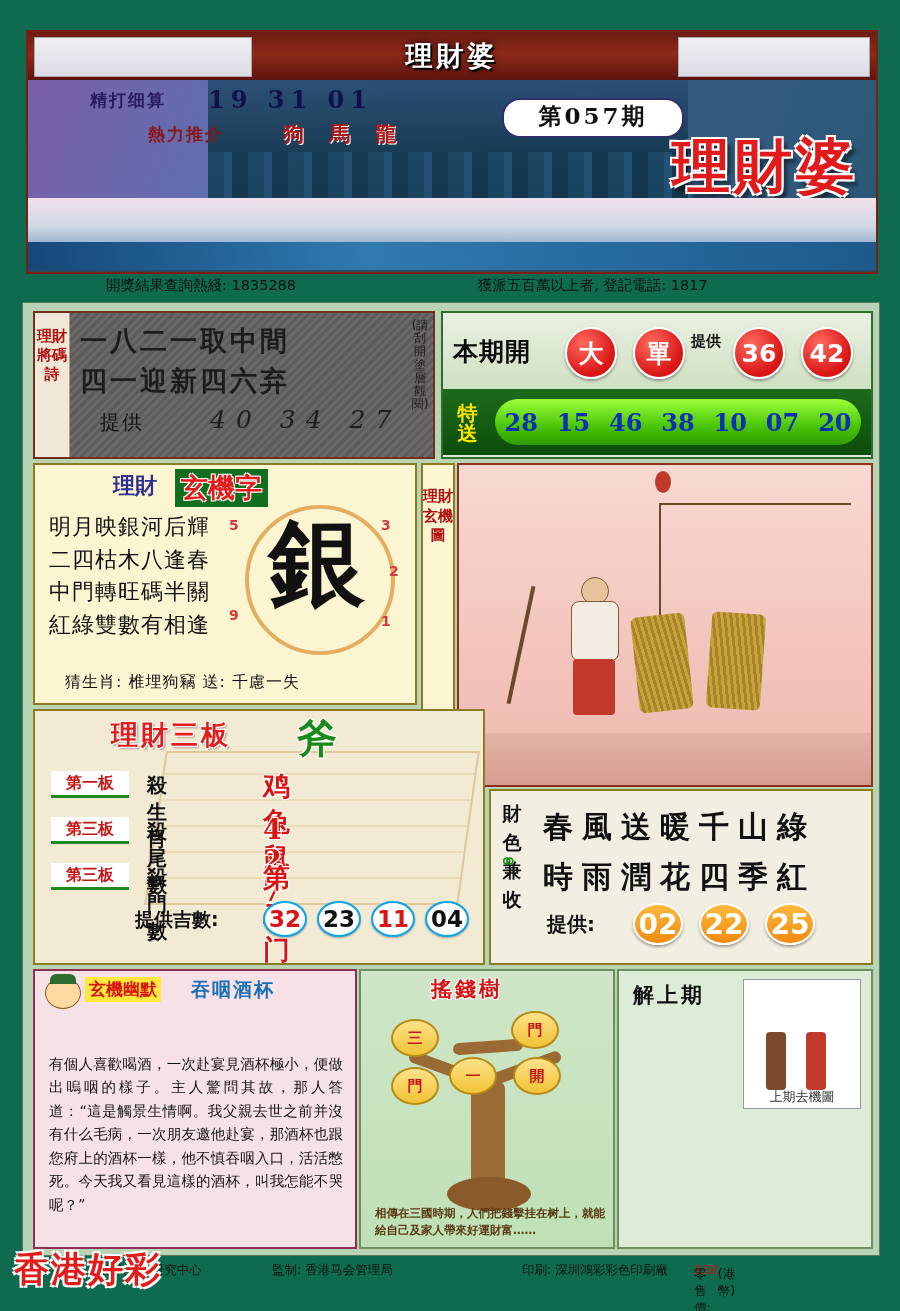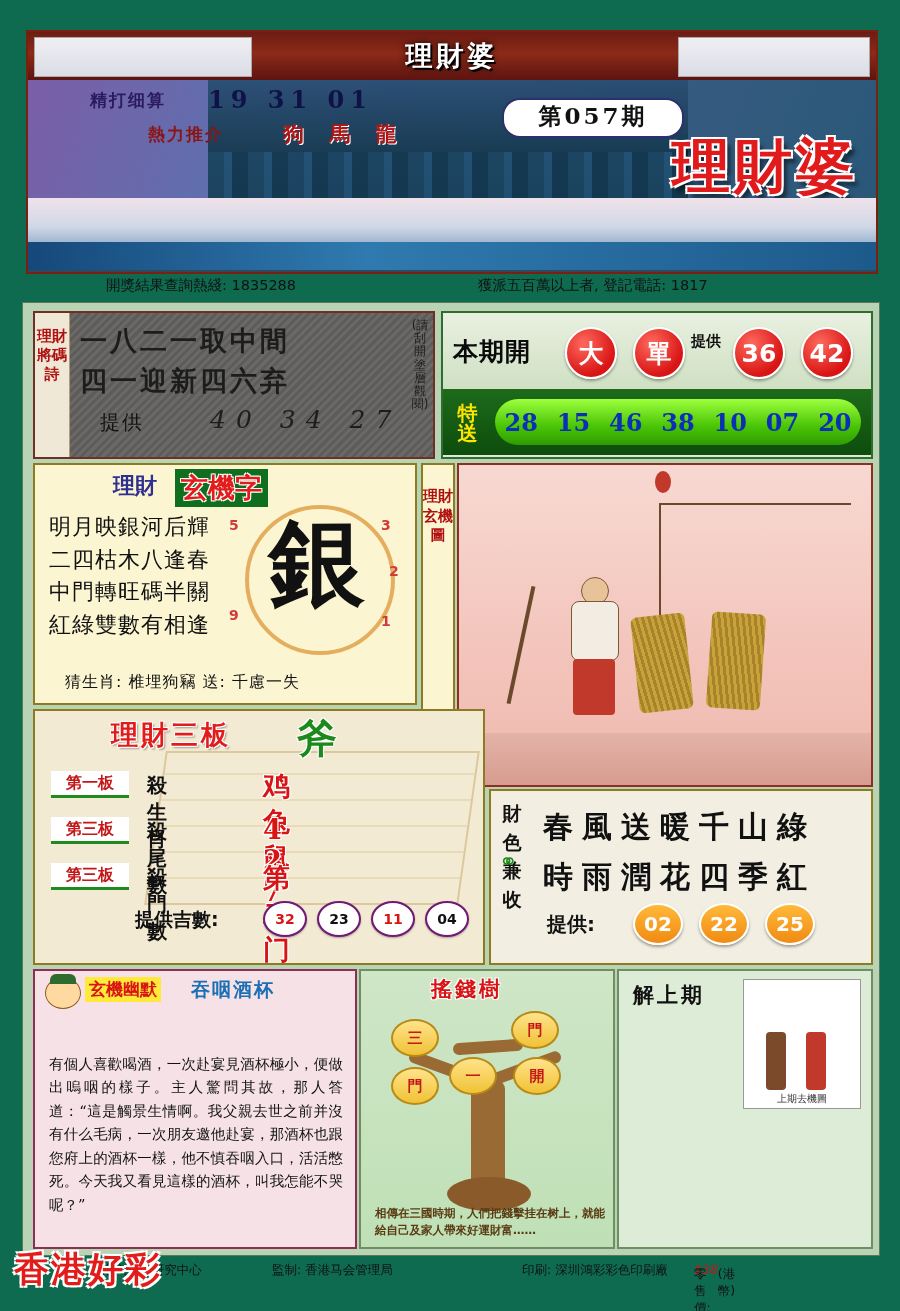--- a/index.html
+++ b/index.html
@@ -171,42 +171,42 @@
     border-bottom:3px solid #1f8b1f;color:#c41717;font-weight:bold;font-size:16px;
     text-align:center;line-height:24px;}
   .brow .k{position:absolute;left:96px;top:1px;font-size:20px;font-weight:bold;color:#111;
     letter-spacing:2px;}
   .brow .v{position:absolute;left:212px;top:-3px;font-size:27px;font-weight:bold;color:#d81414;
     letter-spacing:18px;font-family:"DejaVu Serif",serif;
     text-shadow:-1px -1px 0 #fff,1px -1px 0 #fff,-1px 1px 0 #fff,1px 1px 0 #fff;}
   .r1{top:60px;}.r2{top:106px;}.r3{top:152px;}
   .jishu{position:absolute;left:100px;top:196px;font-size:19px;font-weight:bold;color:#111;}
   .jishu-balls{position:absolute;left:228px;top:190px;display:flex;gap:10px;}
-  .oval{width:40px;height:32px;border-radius:50%;background:#fff;border:2px solid #701a75;
-    display:flex;align-items:center;justify-content:center;font-size:14px;font-weight:bold;
+  .oval{width:40px;height:32px;border-radius:50%;background:#fff;border:2px solid #0ea5e9;
+    display:flex;align-items:center;justify-content:center;font-size:23px;font-weight:bold;
     color:#111;box-shadow:0 1px 2px rgba(0,0,0,.3);}
   .oval.o1{color:#d81414;}
   .oval.o2{color:#111;}
   .oval.o3{color:#d81414;}
 
   
   .couplet{position:absolute;left:466px;top:486px;width:380px;height:172px;
     background:#f2efe2;border:2px solid #8d7b22;}
   .couplet-side{position:absolute;left:4px;top:8px;width:34px;font-size:19px;font-weight:bold;
     color:#111;line-height:1.5;text-align:center;}
   .couplet .snake{position:absolute;left:8px;top:58px;font-size:22px;color:#1b8a1b;}
   .cl{position:absolute;left:52px;font-size:30px;font-weight:bold;color:#111;letter-spacing:9px;
     font-family:"DejaVu Serif",serif;}
   .cl1{top:16px;}
   .cl2{top:66px;}
   .couplet-gong{position:absolute;left:56px;top:120px;font-size:20px;font-weight:bold;color:#111;}
   .couplet-balls{position:absolute;left:142px;top:112px;display:flex;gap:16px;}
   .cball{width:46px;height:38px;border-radius:50%;background:linear-gradient(180deg,#ffb93a,#f08a12);
     border:2px solid #fff;display:flex;align-items:center;justify-content:center;
-    font-size:20px;font-weight:bold;color:#fff;box-shadow:0 2px 3px rgba(0,0,0,.35);}
+    font-size:28px;font-weight:bold;color:#fff;box-shadow:0 2px 3px rgba(0,0,0,.35);}
 
   
   .humor{position:absolute;left:10px;top:666px;width:320px;height:276px;
     background:#f6e2e6;border:2px solid #8d2f55;}
   .humor-head{position:absolute;left:6px;top:4px;width:100%;height:34px;}
   .humor-face{position:absolute;left:4px;top:2px;width:34px;height:30px;border-radius:50%;
     background:#ffd9a0;border:1px solid #8a5a20;}
   .humor-face:after{content:"";position:absolute;left:4px;top:-4px;width:26px;height:10px;
     border-radius:6px 6px 0 0;background:#2f6b2f;}
   .humor-tag{position:absolute;left:44px;top:2px;font-size:17px;font-weight:bold;color:#d81414;
@@ -243,21 +243,21 @@
   
   .last{position:absolute;left:594px;top:666px;width:252px;height:276px;
     background:#dcecd6;border:2px solid #6f8f63;}
   .last-title{position:absolute;left:14px;top:10px;font-size:21px;font-weight:bold;color:#111;
     letter-spacing:3px;}
   .last-img{position:absolute;right:10px;top:8px;width:116px;height:128px;background:#fff;
     border:1px solid #999;overflow:hidden;}
   .last-img .fig{position:absolute;bottom:18px;width:20px;height:58px;background:#c0392b;border-radius:4px;}
   .last-img .fig.a{left:22px;background:#7a4a2a;}
   .last-img .fig.b{left:62px;}
-  .last-img .cap{position:absolute;left:0;right:0;bottom:2px;text-align:center;font-size:10px;color:#333;}
+  .last-img .cap{position:absolute;left:0;right:0;bottom:2px;text-align:center;font-size:13px;color:#333;}
 
   
   .footer{position:absolute;left:22px;top:1258px;width:856px;height:28px;
     color:#111;font-size:12.5px;}
   .footer span{position:absolute;top:4px;}
   .f-a{left:34px;}
   .f-b{left:250px;}
   .f-c{left:500px;}
   .f-d{left:672px;}
   .f-d i{color:#c41717;font-style:italic;}

